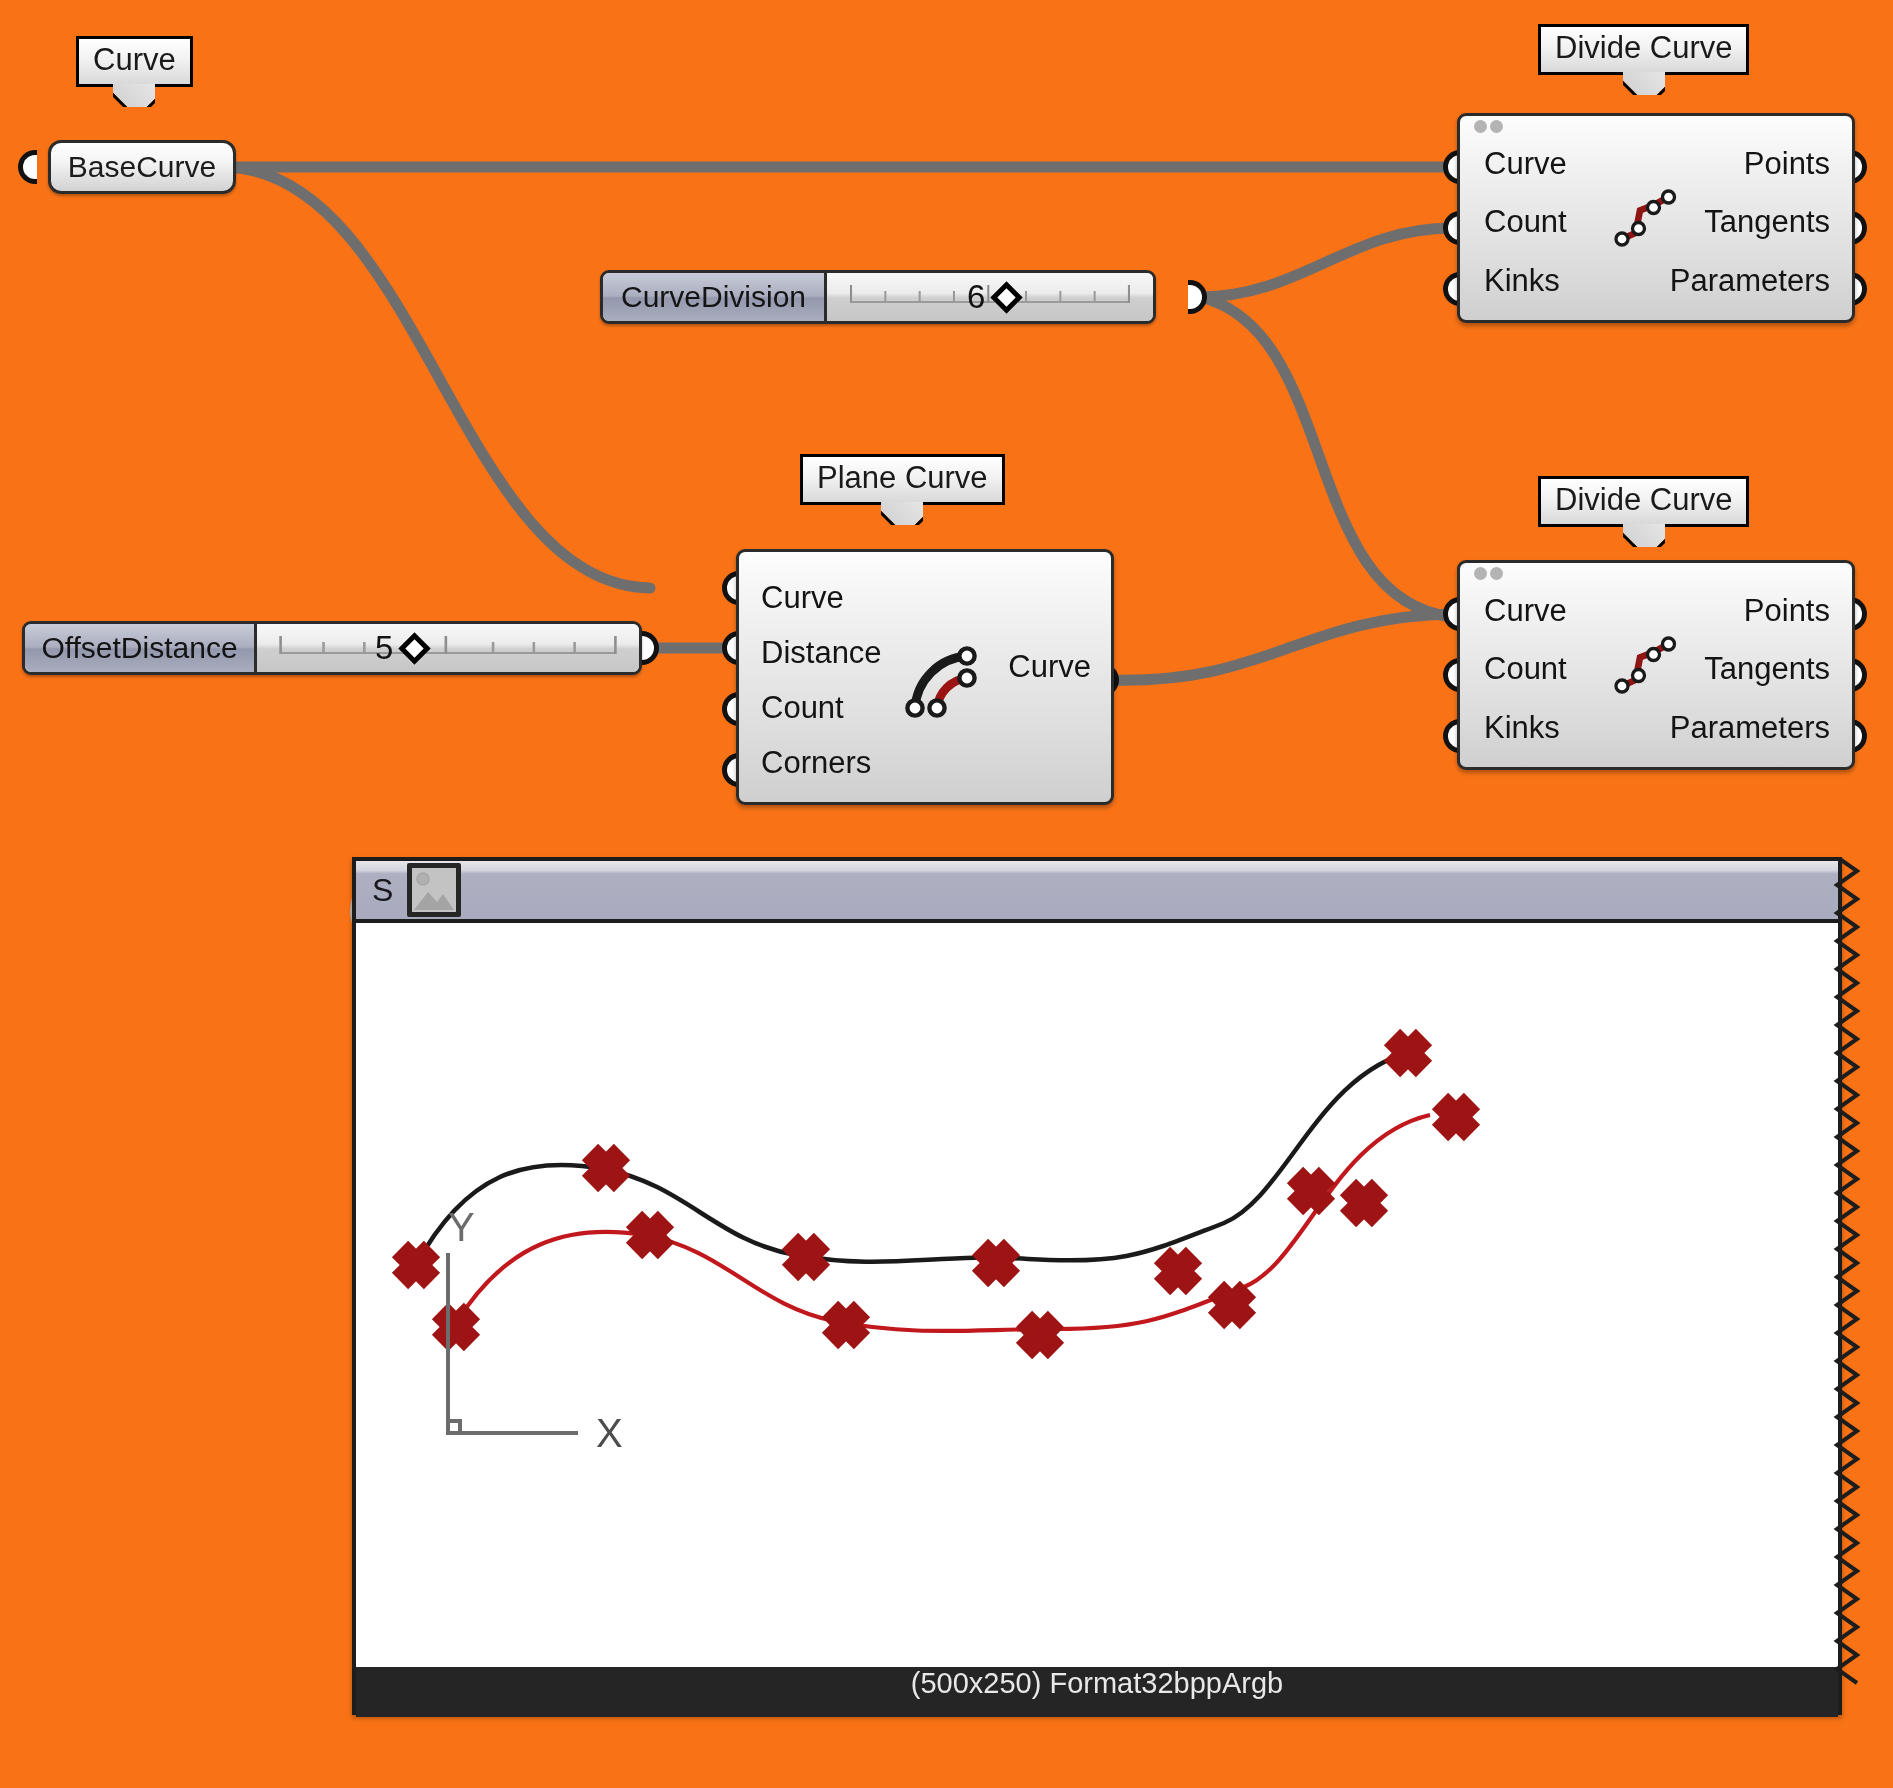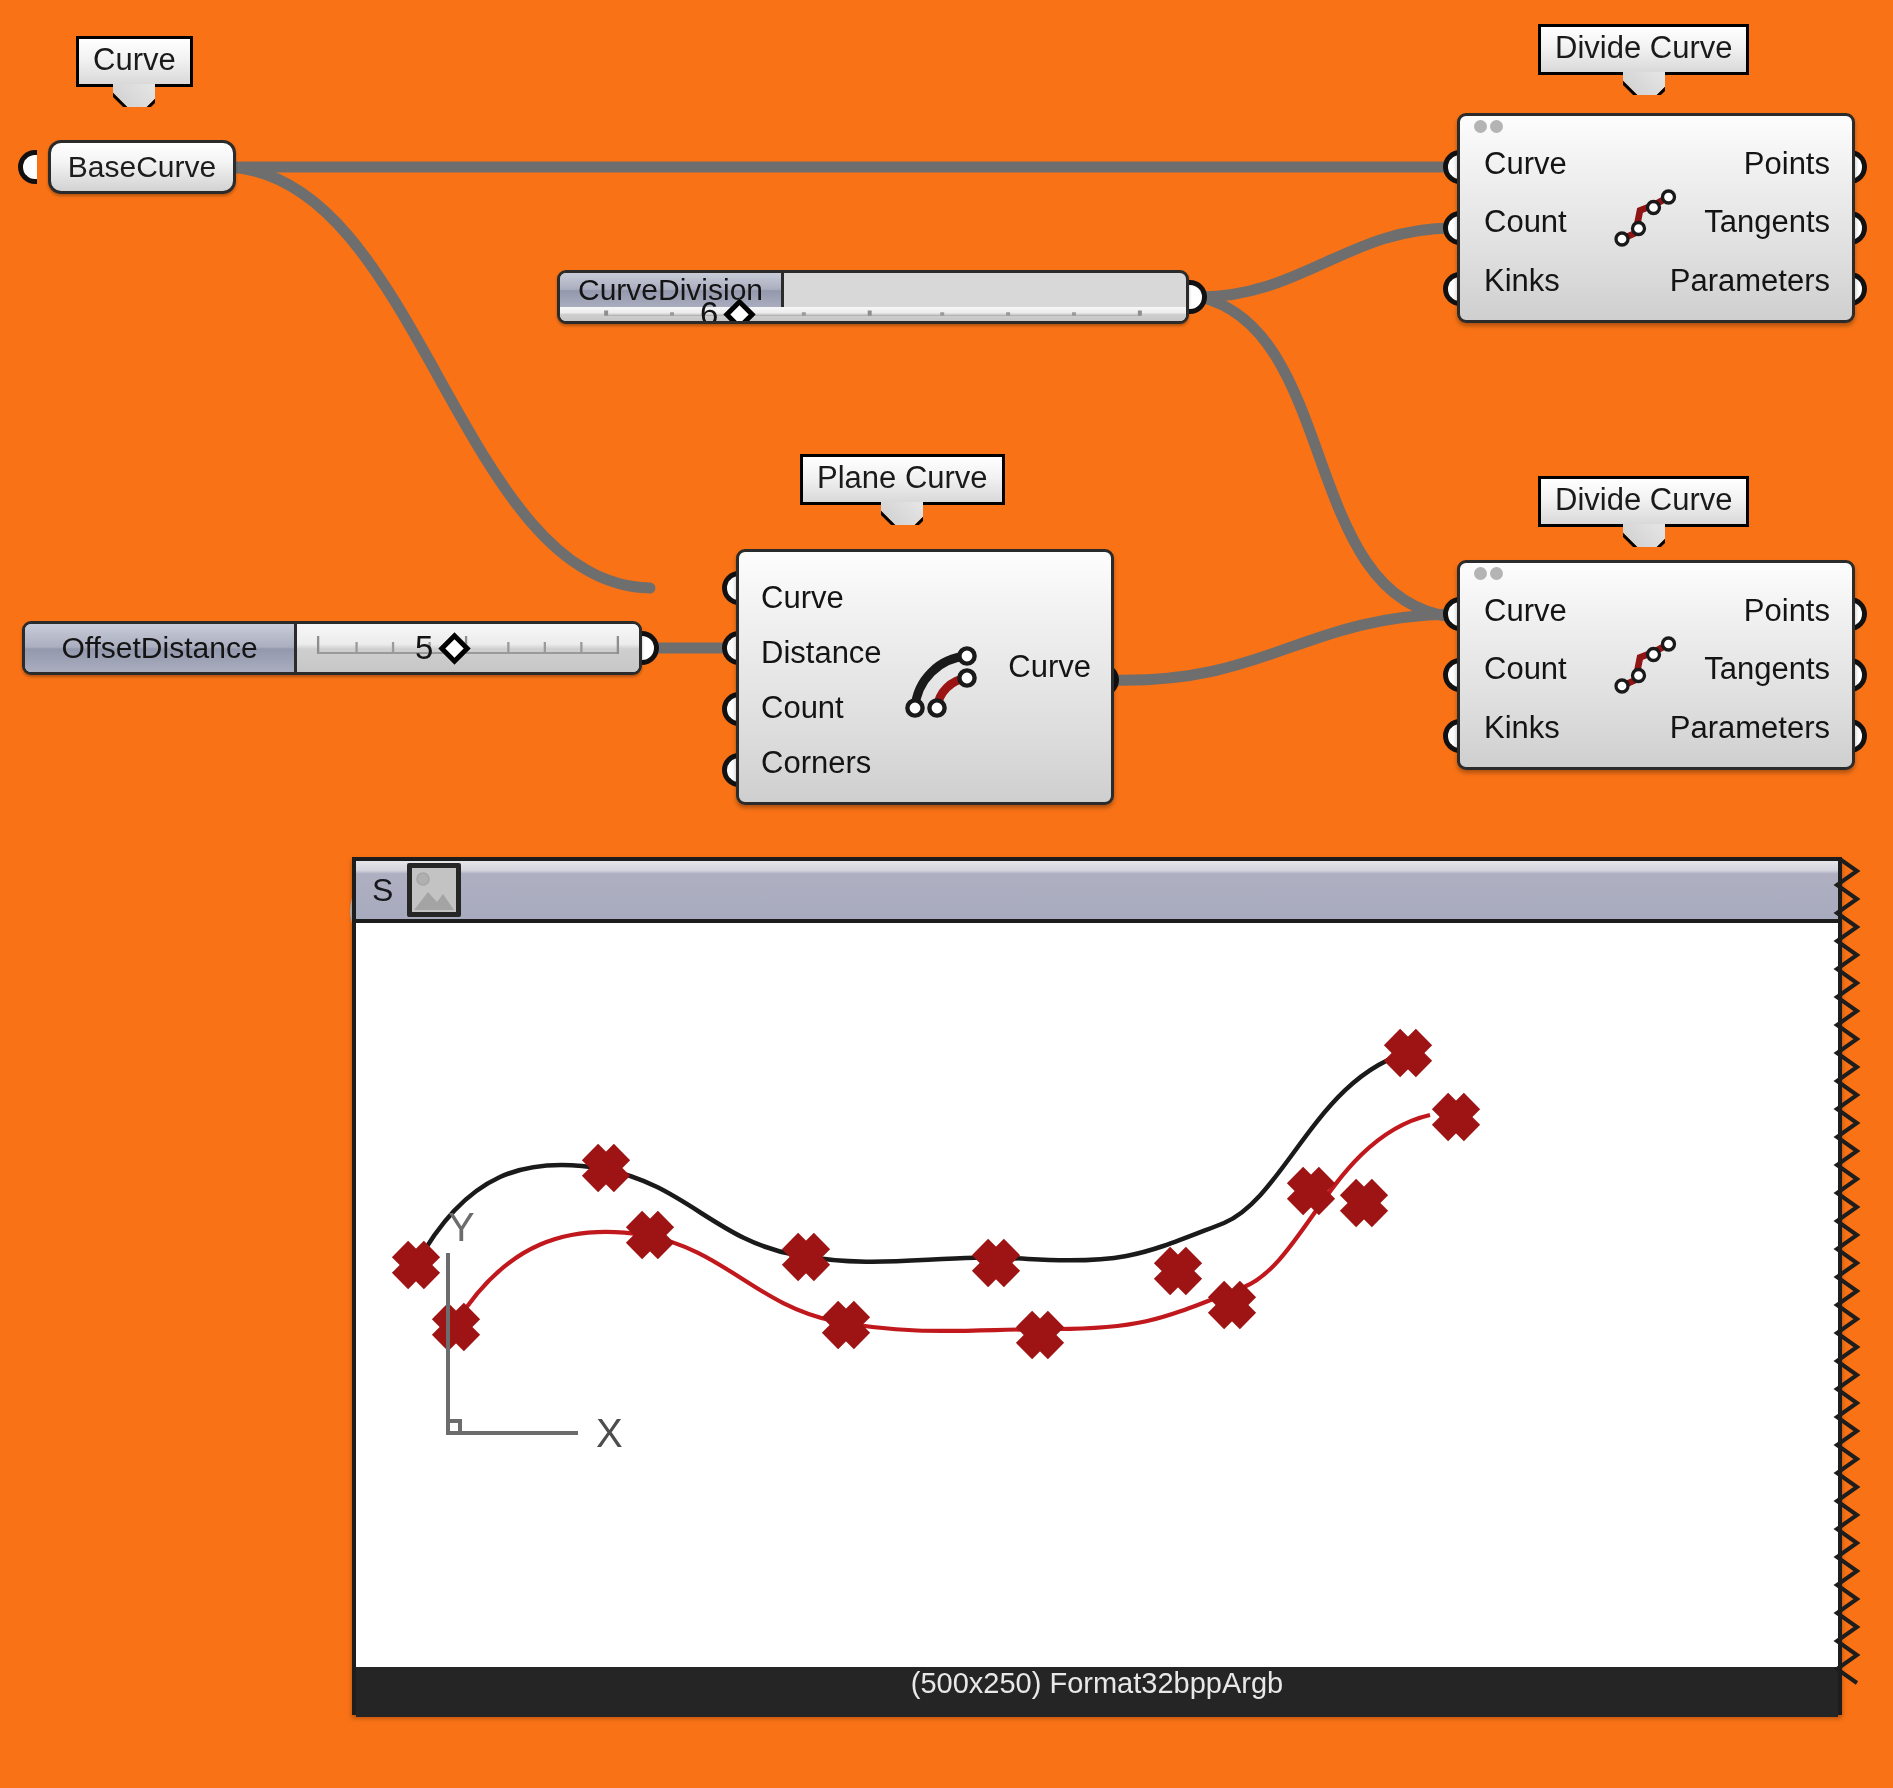--- a/index.html
+++ b/index.html
@@ -205,21 +205,21 @@
     <span class="tail"></span>
   </div>
 
   <div class="port left" style="left:18px; top:150px;"></div>
   <div class="port right" style="left:210px; top:150px;"></div>
   <div class="param-capsule" style="left:48px; top:140px; width:188px;">
     <span>BaseCurve</span>
   </div>
 
   <div class="port right" style="left:1188px; top:280px;"></div>
-  <div class="slider" style="left:557px; top:270px; width:632px;flex-direction:column;">
+  <div class="slider" style="left:600px; top:270px; width:556px;">
     <div class="sl-name" style="width:224px;">CurveDivision</div>
     <div class="sl-track">
       <svg class="sl-ticks" viewBox="0 0 380 48" preserveAspectRatio="none">
         <line x1="28" y1="12" x2="28" y2="30" stroke="#8e8e8e" stroke-width="2.4"></line>
         <line x1="28" y1="29" x2="352" y2="29" stroke="#9a9a9a" stroke-width="2"></line>
         <line x1="68" y1="18" x2="68" y2="30" stroke="#9a9a9a" stroke-width="2.4"></line>
         <line x1="108" y1="18" x2="108" y2="30" stroke="#9a9a9a" stroke-width="2.4"></line>
         <line x1="148" y1="18" x2="148" y2="30" stroke="#9a9a9a" stroke-width="2.4"></line>
         <line x1="188" y1="12" x2="188" y2="30" stroke="#8e8e8e" stroke-width="2.4"></line>
         <line x1="232" y1="18" x2="232" y2="30" stroke="#9a9a9a" stroke-width="2.4"></line>
@@ -275,21 +275,21 @@
     </div>
   </div>
 
   <div class="balloon" style="left:800px; top:454px;">
     <span>Plane Curve</span>
     <span class="tail"></span>
   </div>
 
   <div class="port right" style="left:640px; top:631px;"></div>
   <div class="slider" style="left:22px; top:621px; width:620px;">
-    <div class="sl-name" style="width:272px;">OffsetDistance</div>
+    <div class="sl-name" style="width:232px;">OffsetDistance</div>
     <div class="sl-track">
       <svg class="sl-ticks" viewBox="0 0 356 48" preserveAspectRatio="none">
         <line x1="22" y1="12" x2="22" y2="30" stroke="#8e8e8e" stroke-width="2.4"></line>
         <line x1="22" y1="29" x2="334" y2="29" stroke="#9a9a9a" stroke-width="2"></line>
         <line x1="62" y1="18" x2="62" y2="30" stroke="#9a9a9a" stroke-width="2.4"></line>
         <line x1="100" y1="18" x2="100" y2="30" stroke="#9a9a9a" stroke-width="2.4"></line>
         <line x1="138" y1="18" x2="138" y2="30" stroke="#9a9a9a" stroke-width="2.4"></line>
         <line x1="176" y1="12" x2="176" y2="30" stroke="#8e8e8e" stroke-width="2.4"></line>
         <line x1="220" y1="18" x2="220" y2="30" stroke="#9a9a9a" stroke-width="2.4"></line>
         <line x1="258" y1="18" x2="258" y2="30" stroke="#9a9a9a" stroke-width="2.4"></line>

